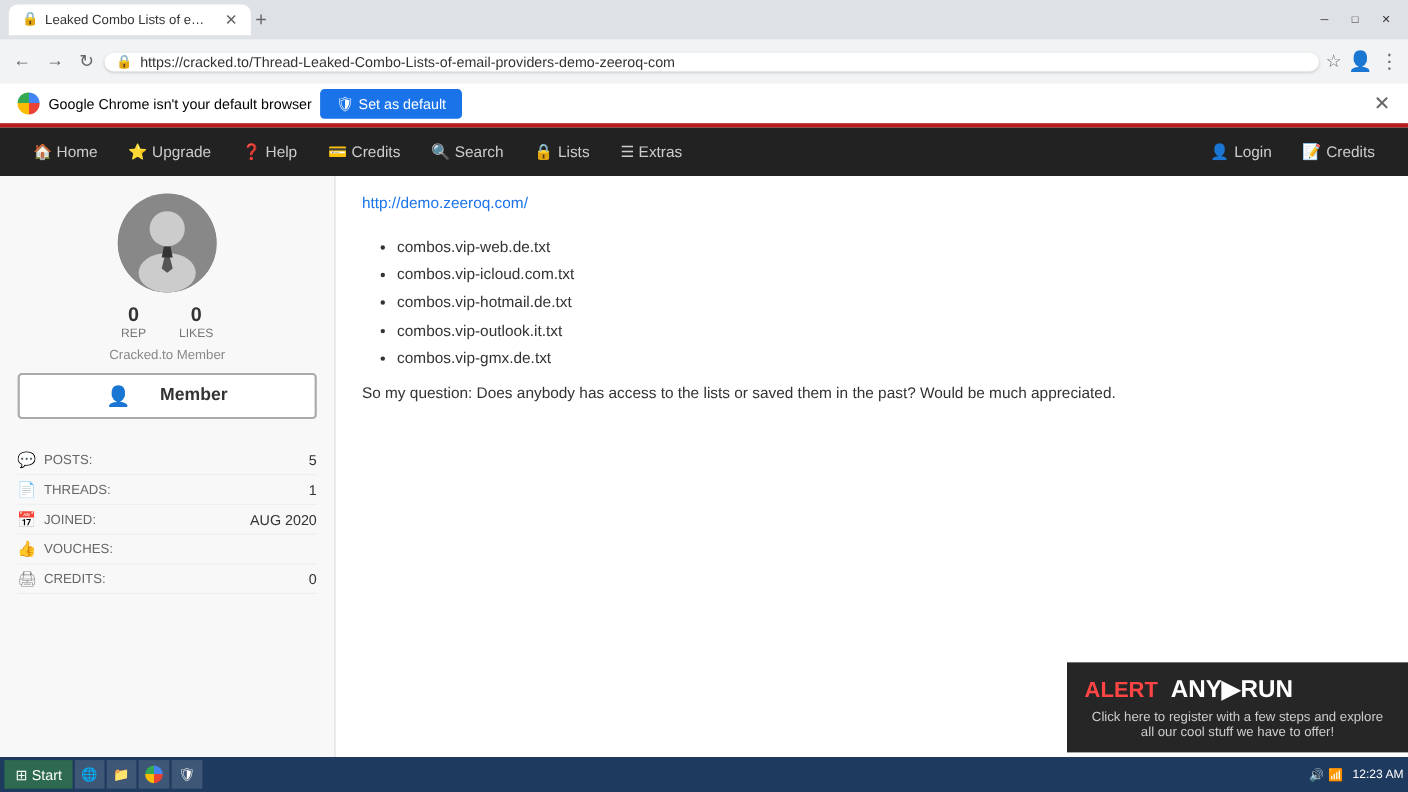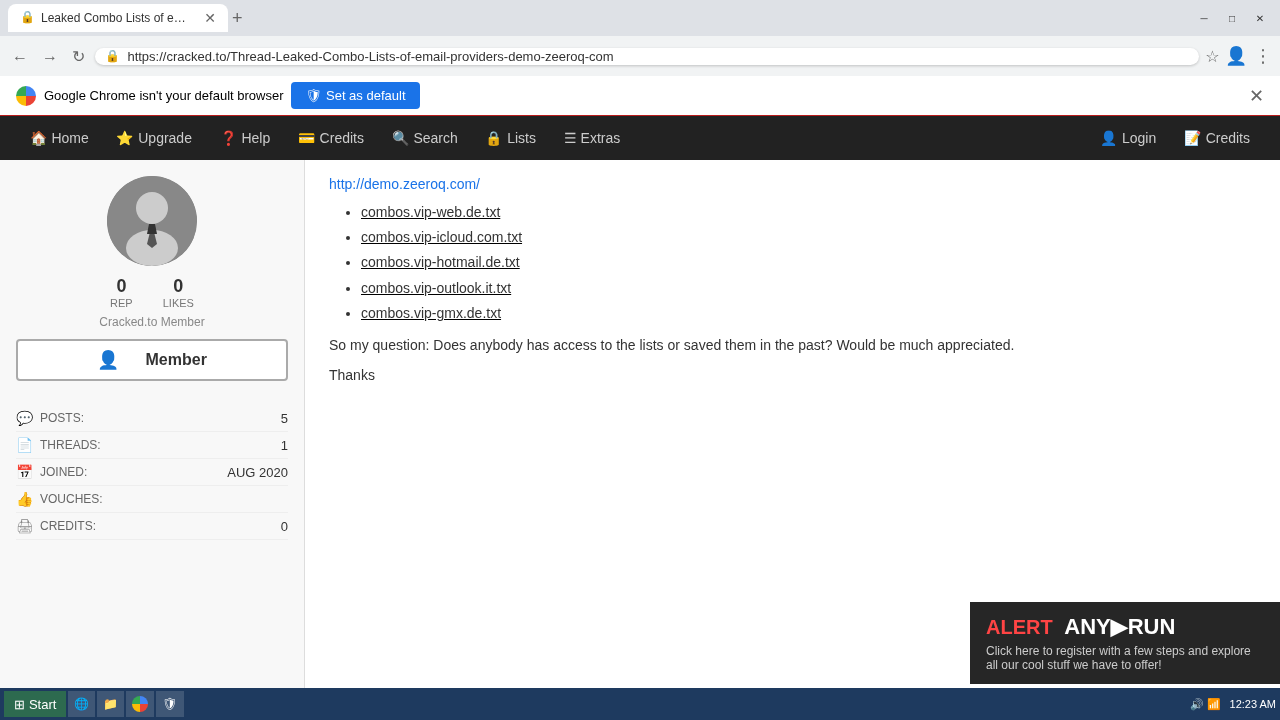--- a/index.html
+++ b/index.html
@@ -19,21 +19,21 @@
     .address-bar { display: flex; align-items: center; height: 40px; background: #f1f3f4; padding: 4px 8px; gap: 6px; }
     .nav-btn { background: none; border: none; color: #666; font-size: 16px; cursor: pointer; padding: 4px; }
     .address-input { flex: 1; height: 17px; border: none; border-radius: 20px; background: #fff; padding: 0 12px 0 32px; font-size: 13px; color: #333; outline: none; box-shadow: 0 1px 3px rgba(0,0,0,0.2); }
     .address-wrapper { position: relative; flex: 1; display: flex; align-items: center; }
     .lock-icon { position: absolute; left: 10px; font-size: 12px; color: #333; }
     .bookmark-icon { color: #666; font-size: 16px; cursor: pointer; }
     .profile-icon { color: #666; font-size: 18px; cursor: pointer; }
     .menu-icon { color: #666; font-size: 18px; cursor: pointer; }
 
     
-    .browser-banner { display: flex; align-items: center; background: #fff; padding: 8px 16px; border-bottom: 1px solid #b91c1c; gap: 8px; font-size: 13px; height: 40px; }
+    .browser-banner { display: flex; align-items: center; background: #fff; padding: 8px 16px; border-bottom: 4px solid #b91c1c; gap: 8px; font-size: 13px; height: 40px; }
     .chrome-logo { width: 20px; height: 20px; background: conic-gradient(#4285f4 0 25%, #ea4335 25% 50%, #fbbc05 50% 75%, #34a853 75%); border-radius: 50%; }
     .set-default-btn { background: #1a73e8; color: #fff; border: none; padding: 6px 14px; border-radius: 4px; font-size: 13px; cursor: pointer; display: flex; align-items: center; gap: 4px; }
     .banner-close { margin-left: auto; color: #666; cursor: pointer; font-size: 18px; }
 
     
     .site-nav { background: #222; display: flex; align-items: center; height: 44px; padding: 0 16px; }
     .nav-item { color: #ccc; text-decoration: none; padding: 10px 14px; font-size: 14px; display: flex; align-items: center; gap: 4px; cursor: pointer; }
     .nav-right { margin-left: auto; display: flex; }
 
     
@@ -55,36 +55,36 @@
     .profile-stats { margin-top: 12px; width: 100%; }
     .profile-stat-row { display: flex; align-items: center; padding: 5px 0; border-bottom: 1px solid #eee; font-size: 13px; }
     .profile-stat-icon { width: 24px; color: #888; font-size: 14px; }
     .profile-stat-label { color: #666; flex: 1; text-transform: uppercase; font-size: 12px; }
     .profile-stat-value { color: #333; font-size: 13px; }
 
     
     .content { flex: 1; padding: 16px 24px; overflow-y: auto; }
     .post-url { color: #1a73e8; font-size: 14px; margin-bottom: 8px; }
     .post-text { font-size: 14px; color: #333; line-height: 1.6; margin-bottom: 8px; }
-    .post-list { margin: 8px 0 8px 32px; text-decoration: underline; }
+    .post-list { margin: 20px 0 8px 32px; }
     .post-list li { font-size: 14px; color: #333; line-height: 1.8; }
 
     
     .taskbar { position: fixed; bottom: 0; left: 0; right: 0; height: 32px; background: #1e3a5f; display: flex; align-items: center; padding: 0 4px; gap: 2px; z-index: 100; }
     .start-btn { background: #2d6a4f; color: #fff; border: none; padding: 4px 10px; font-size: 13px; cursor: pointer; height: 26px; display: flex; align-items: center; gap: 4px; }
     .taskbar-item { background: rgba(255,255,255,0.15); color: #fff; border: none; padding: 2px 6px; font-size: 12px; cursor: pointer; height: 26px; display: flex; align-items: center; }
     .taskbar-right { margin-left: auto; display: flex; align-items: center; gap: 8px; color: #fff; font-size: 11px; }
     .taskbar-time { color: #fff; font-size: 11px; }
     .sys-tray { display: flex; align-items: center; gap: 4px; }
 
     
     .anyrun-overlay { position: fixed; bottom: 36px; right: 0; width: 310px; background: rgba(0,0,0,0.85); color: #fff; padding: 12px 16px; font-size: 13px; z-index: 200; }
     .anyrun-alert { color: #ff4444; font-size: 20px; font-weight: bold; display: inline; }
     .anyrun-brand { font-size: 22px; font-weight: bold; color: #fff; margin-left: 8px; }
-    .anyrun-text { font-size: 12px; color: #ccc; margin-top: 4px; }
+    .anyrun-text { font-size: 12px; color: #ccc; margin-top: 4px; text-align: center; }
   </style>
 </head>
 <body>
 
 <div class="browser-frame">
   <div class="title-bar">
     <div class="tab">
       <div class="tab-favicon">🔒</div>
       <span class="tab-title">Leaked Combo Lists of email provide</span>
       <span class="tab-close">✕</span>
@@ -225,21 +225,20 @@
   <div class="content">
     <p class="post-url">http://demo.zeeroq.com/</p>
     <ul class="post-list">
       <li class="list-item">combos.vip-web.de.txt</li>
       <li class="list-item">combos.vip-icloud.com.txt</li>
       <li class="list-item">combos.vip-hotmail.de.txt</li>
       <li class="list-item">combos.vip-outlook.it.txt</li>
       <li class="list-item">combos.vip-gmx.de.txt</li>
     </ul>
     <p class="post-text">So my question: Does anybody has access to the lists or saved them in the past? Would be much appreciated.</p>
-    <p class="post-text">Thanks</p>
   </div>
 </div>
 
 <div class="anyrun-overlay">
   <div>
     <span class="anyrun-alert">ALERT</span>
     <span class="anyrun-brand">ANY▶RUN</span>
   </div>
   <p class="anyrun-text">Click here to register with a few steps and explore all our cool stuff we have to offer!</p>
 </div>

